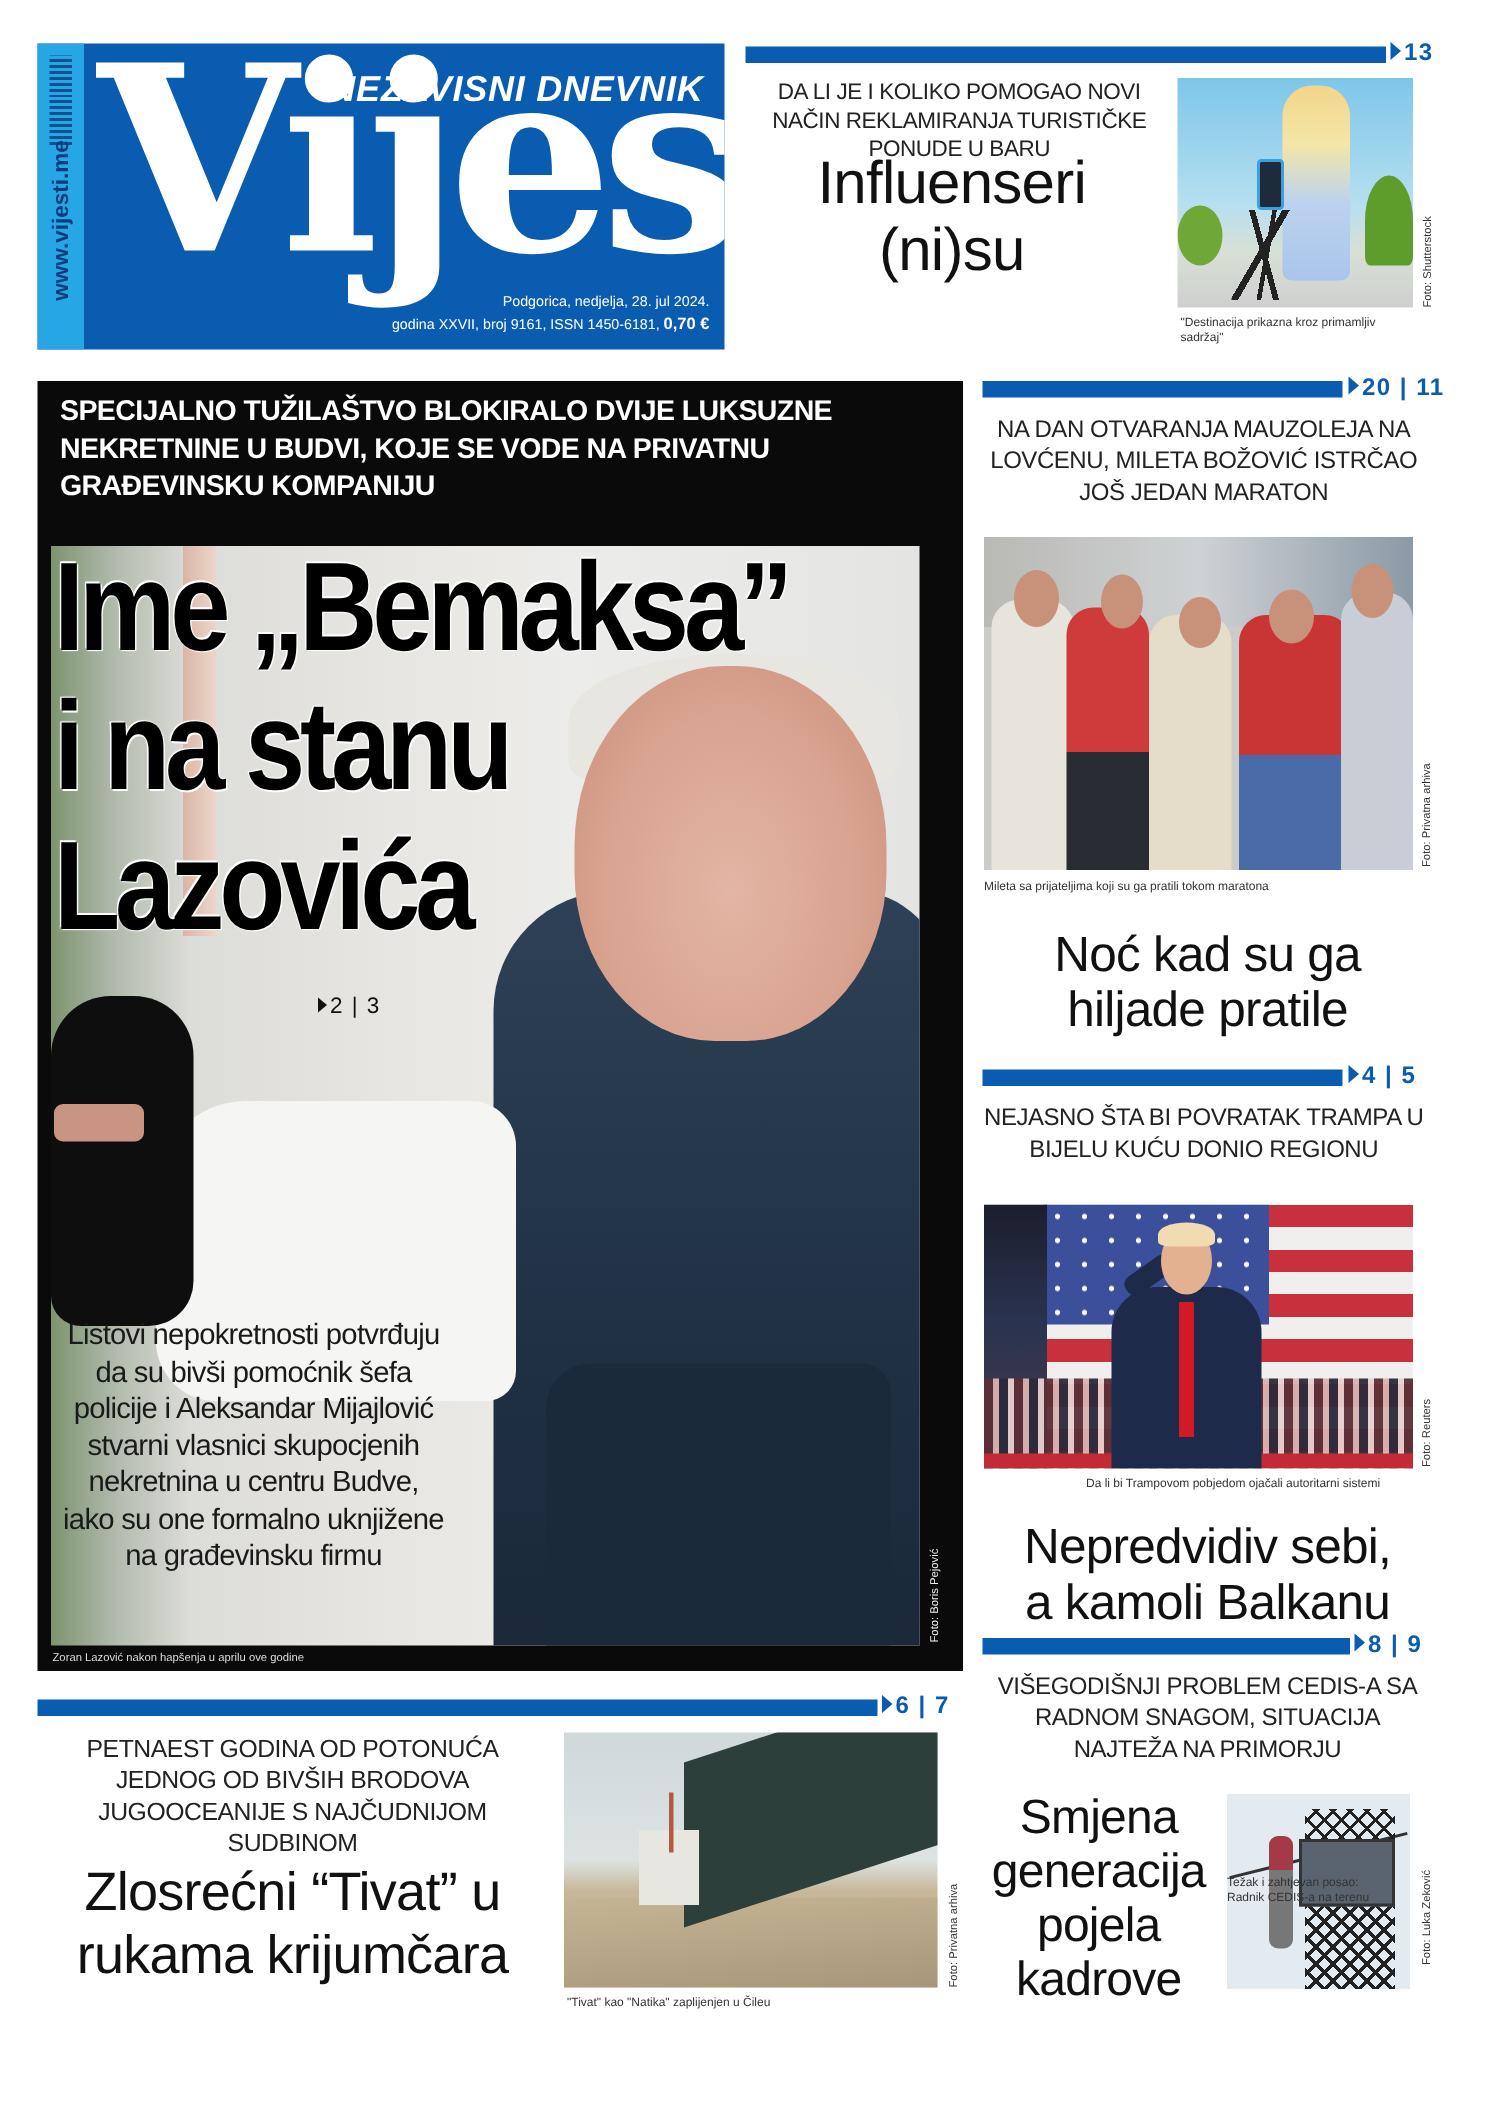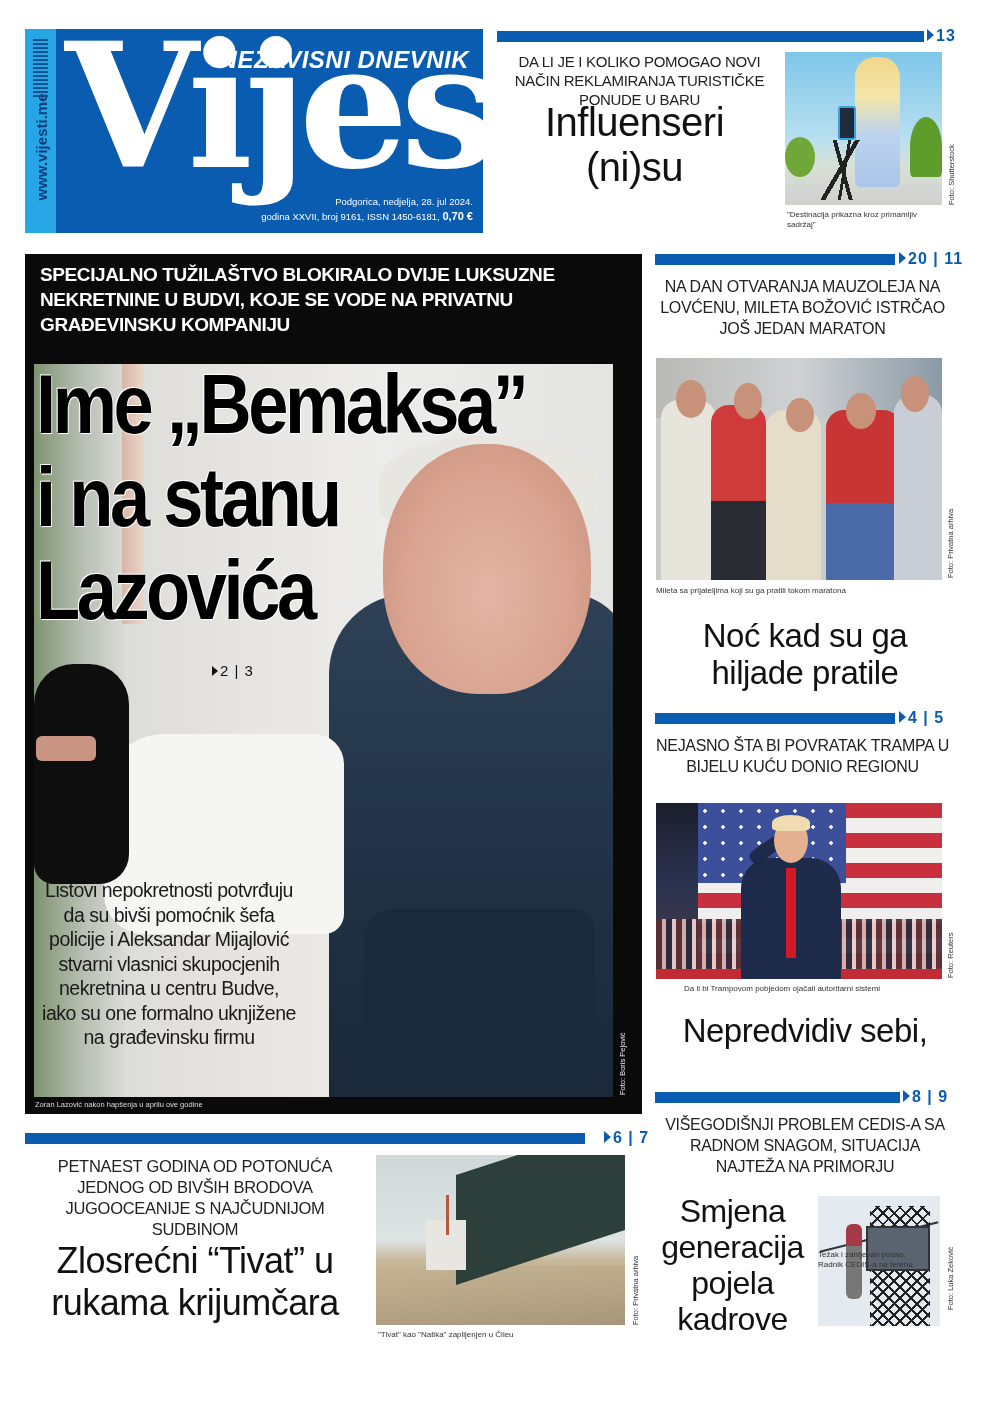--- a/index.html
+++ b/index.html
@@ -177,24 +177,25 @@
   <div class="canton"></div>
   <div class="leftdark"></div>
   <div class="crowd"></div>
   <div class="stage"></div>
   <div class="suit"></div>
   <div class="tie"></div>
   <div class="arm"></div>
   <div class="head"></div>
   <div class="hair"></div>
 </div>
-<div class="caption" style="left:656px; top:984px; width:286px;padding-left:28px;">Da li bi Trampovom pobjedom ojačali autoritarni sistemi</div>
+<div class="caption" style="left:696px; top:984px; width:286px;padding-left:28px;">Da li bi Trampovom pobjedom ojačali autoritarni sistemi</div>
 <div class="photocredit" style="left:946px; top:978px;">Foto: Reuters</div>
 <div class="headline" style="left:655px; top:1012px; width:300px; font-size:33px; line-height:37px;">
   <div>Nepredvidiv sebi,</div>
+  <div>a kamoli Balkanu</div>
 </div>
 
 <div class="bar" style="left:655px; top:1092px; width:245px;"></div>
 <div class="pageref" style="left:903px; top:1089px;"><span class="tri"></span><span>8 | 9</span></div>
 <div class="kicker" style="left:655px; top:1114px; width:300px;">VIŠEGODIŠNJI PROBLEM CEDIS-A SA RADNOM SNAGOM, SITUACIJA NAJTEŽA NA PRIMORJU</div>
 <div class="headline" style="left:655px; top:1193px; width:155px; font-size:32px; line-height:36px;">
   <div>Smjena</div>
   <div>generacija</div>
   <div>pojela</div>
   <div>kadrove</div>
@@ -205,21 +206,21 @@
     <div class="trafo"></div>
     <div class="man"></div>
 </div>
 <div class="caption" style="left:818px; top:1250px; width:125px;">
   <div>Težak i zahtjevan posao:</div>
   <div>Radnik CEDIS-a na terenu</div>
 </div>
 <div class="photocredit" style="left:946px; top:1310px;">Foto: Luka Zeković</div>
 
 <div class="bar" style="left:25px; top:1133px; width:560px;"></div>
-<div class="pageref" style="left:588px; top:1130px;margin-left:16px;"><span class="tri"></span><span>6 | 7</span></div>
+<div class="pageref" style="left:588px; top:1130px;"><span class="tri"></span><span>6 | 7</span></div>
 <div class="kicker" style="left:25px; top:1156px; width:340px; font-size:16.5px;">PETNAEST GODINA OD POTONUĆA JEDNOG OD BIVŠIH BRODOVA JUGOOCEANIJE S NAJČUDNIJOM SUDBINOM</div>
 <div class="headline" style="left:20px; top:1240px; width:350px; font-size:36px; line-height:42px;">
   <div>Zlosrećni “Tivat” u</div>
   <div>rukama krijumčara</div>
 </div>
 <div class="abs img-ship">
   <div class="pier"></div>
     <div class="hull"></div>
     <div class="super"></div>
     <div class="mast"></div>

